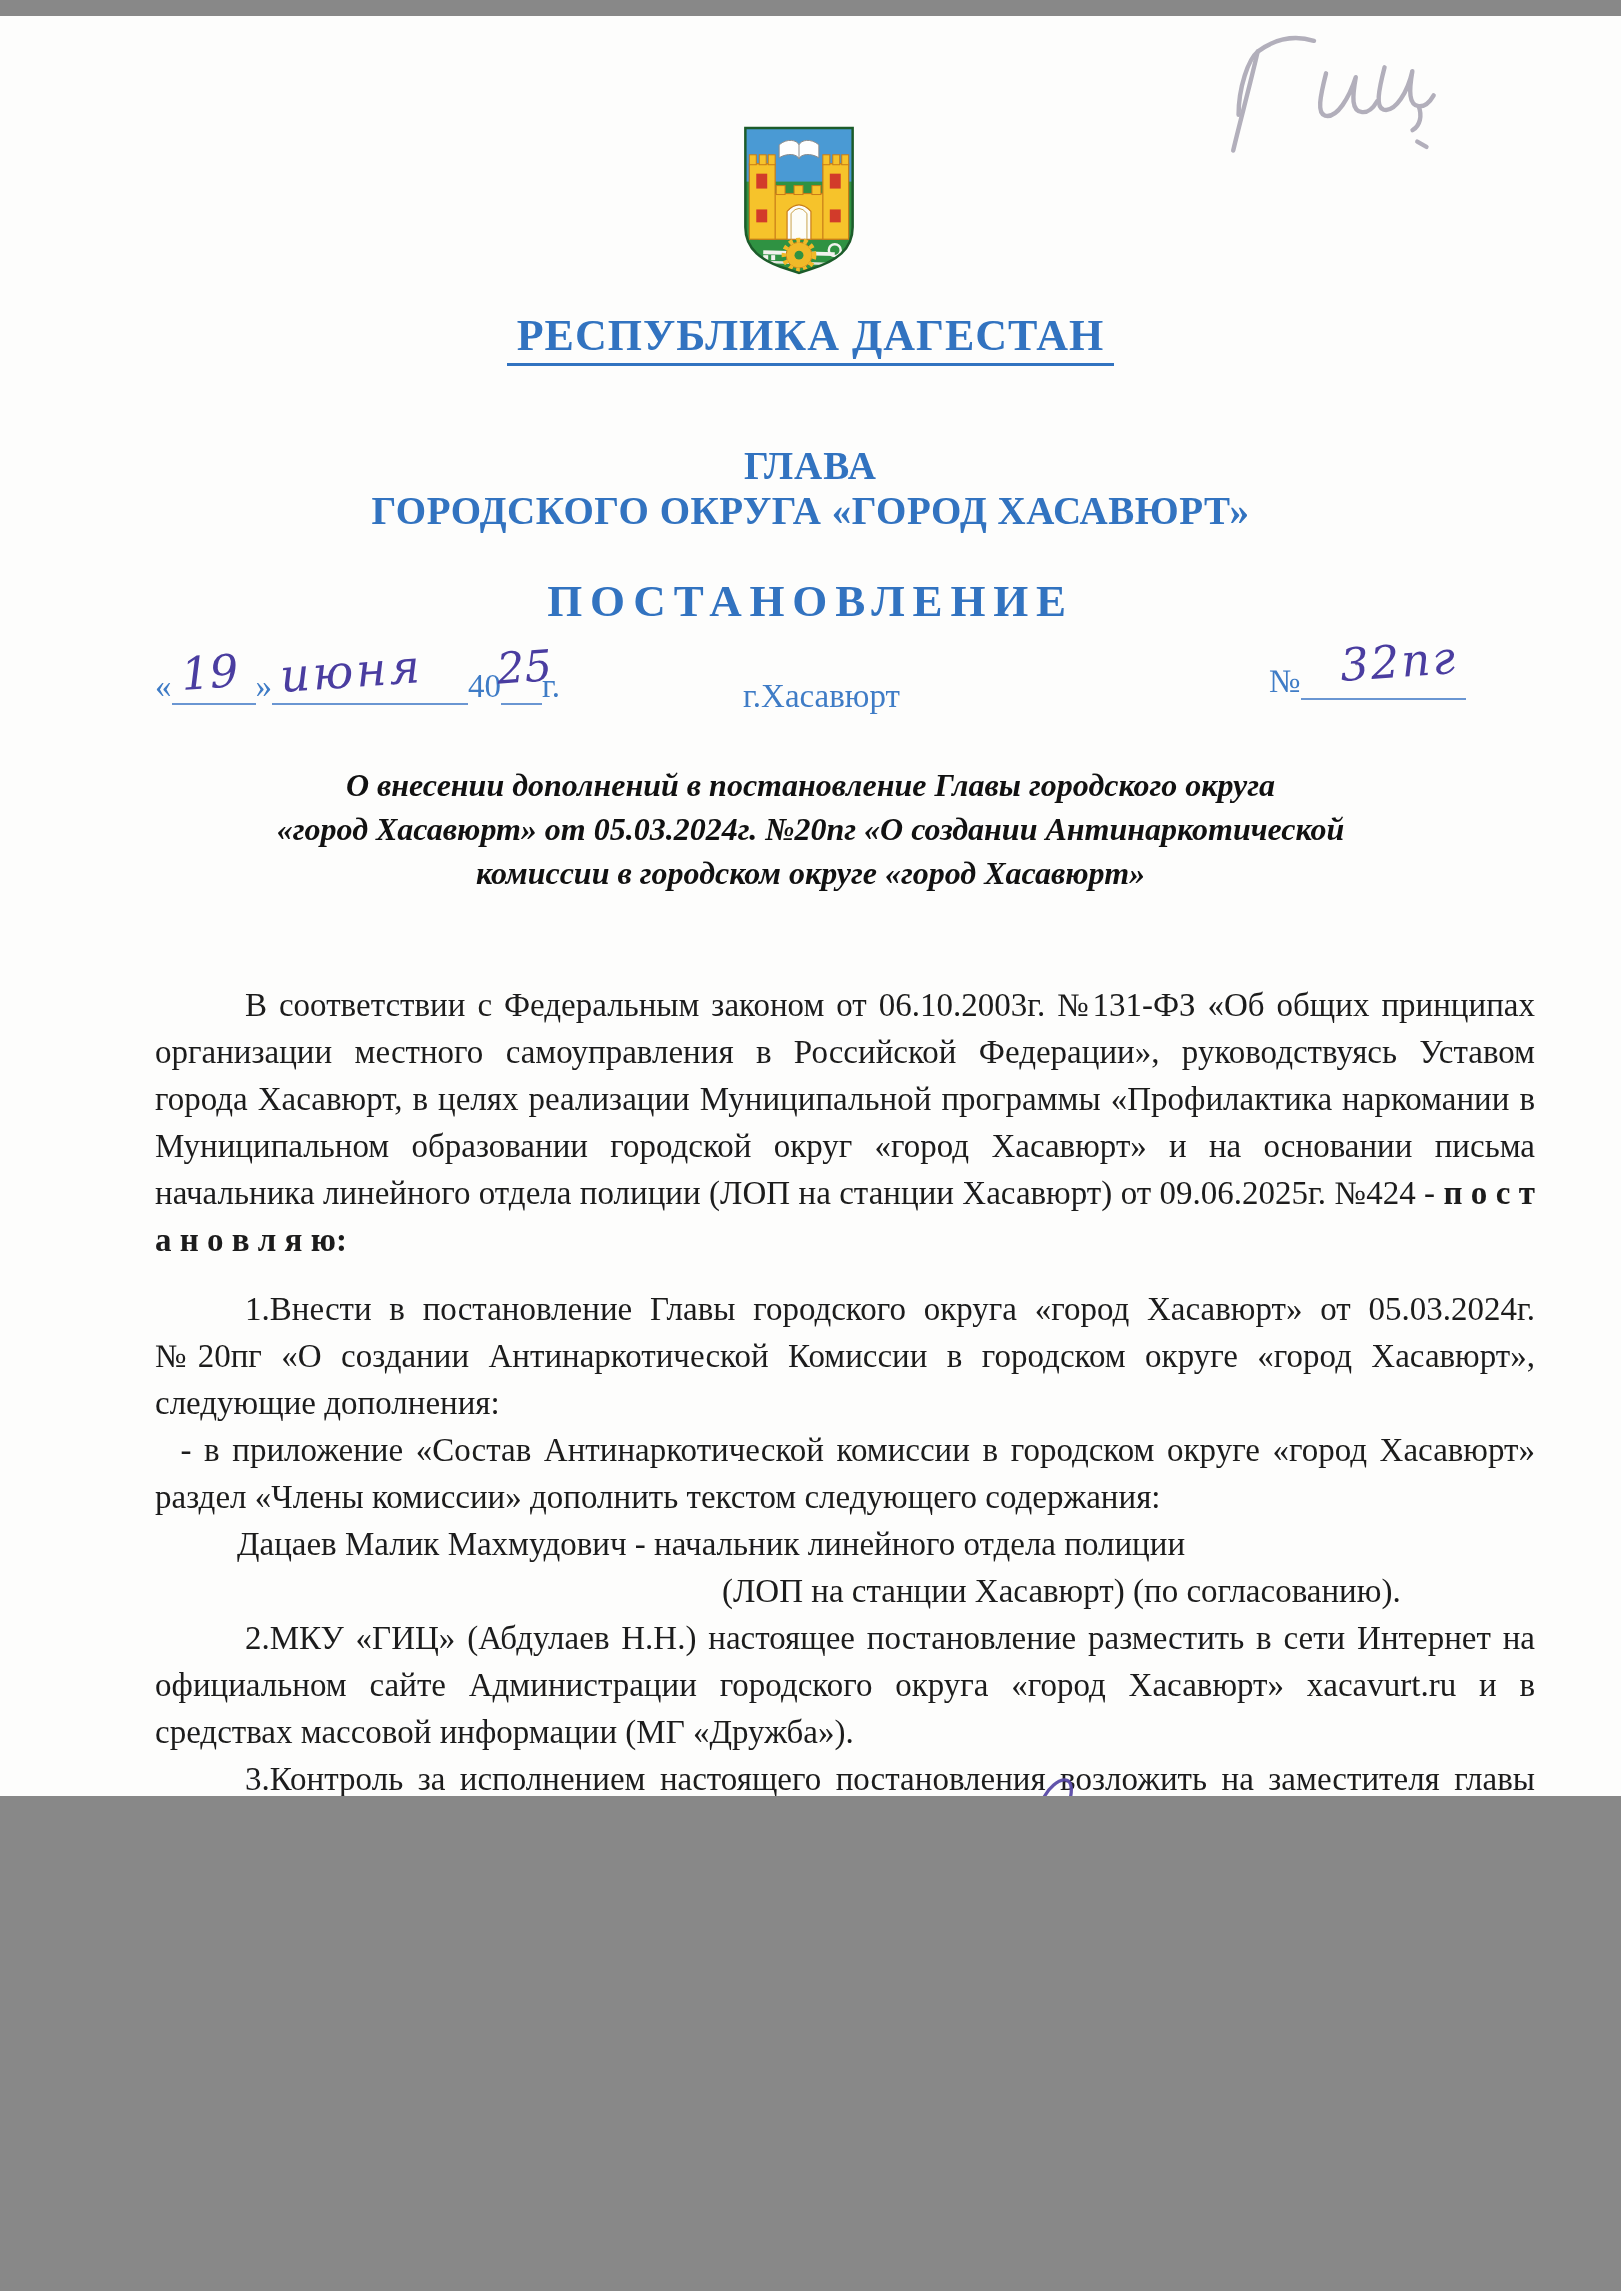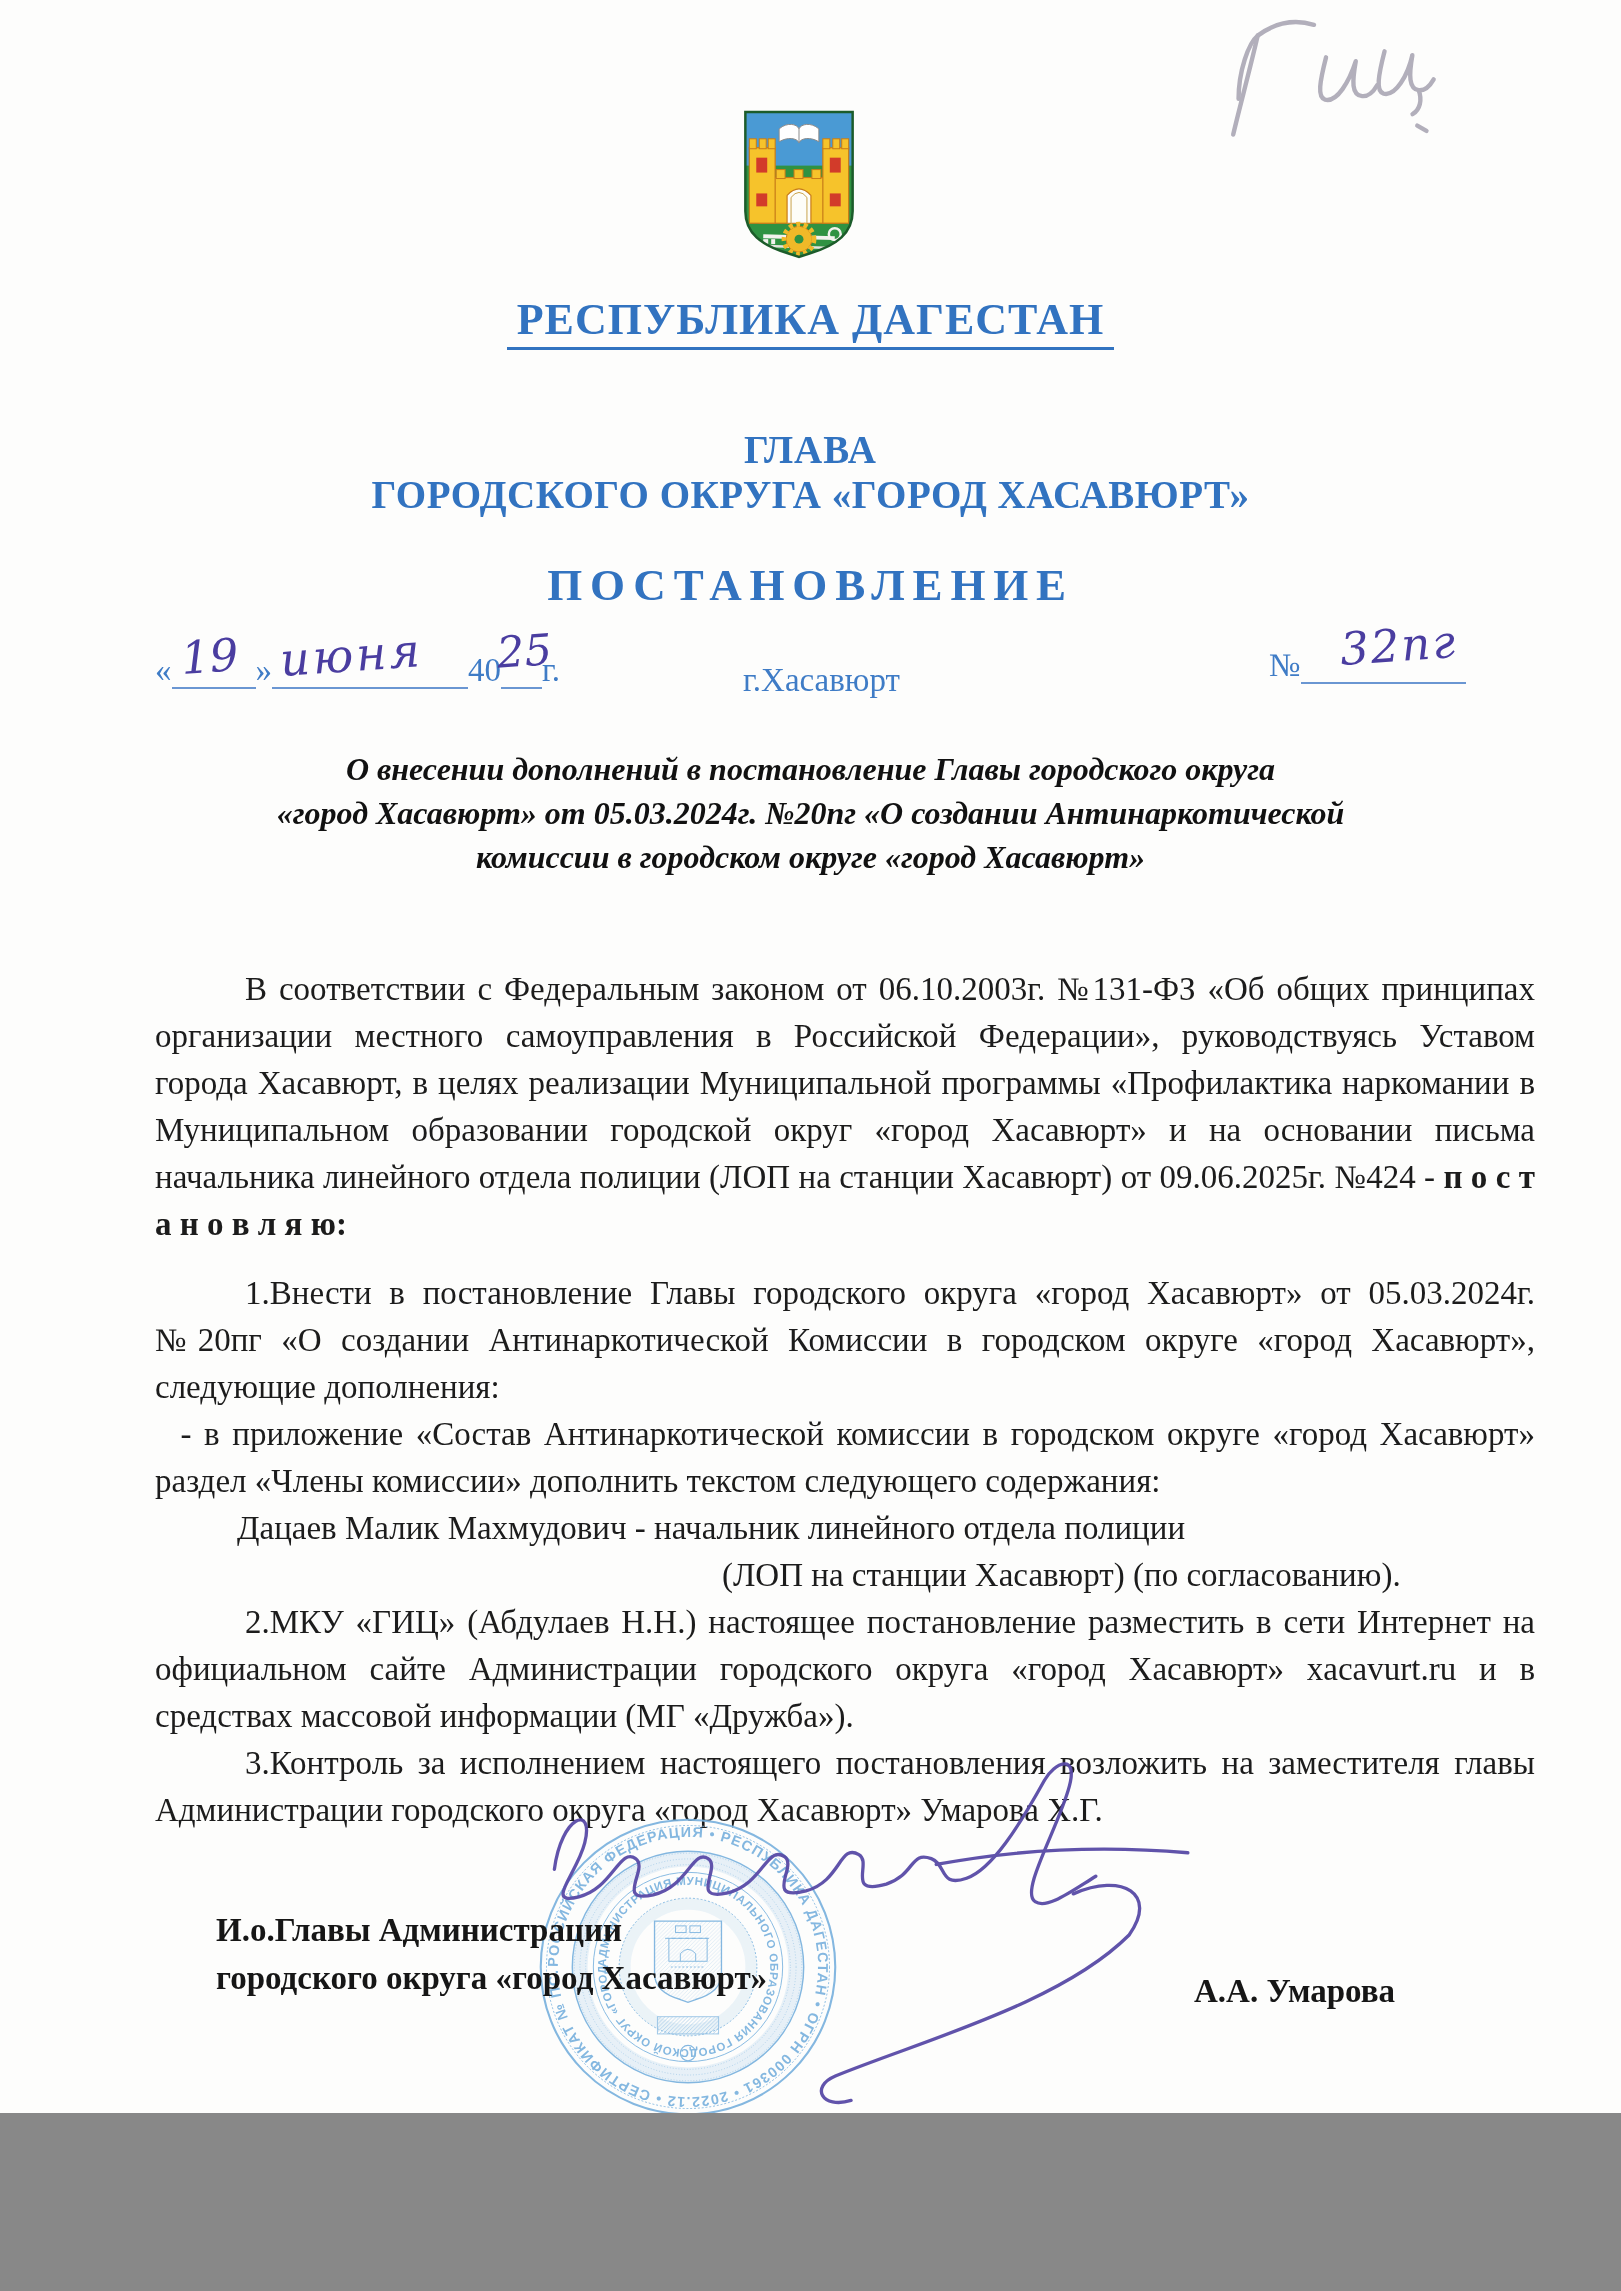--- a/index.html
+++ b/index.html
@@ -1,19 +1,19 @@
 <!DOCTYPE html>
 <html lang="ru"><head>
 <meta charset="utf-8">
 <style>
   html,body{margin:0;padding:0;background:#888;}
   .page{
     position:relative;
-    width:1621px;height:2113px;
-    margin:0 auto;
+    width:1621px;height:1780px;
+    margin:16px auto;
     background:#fdfdfc;
     font-family:"Liberation Serif", serif;
     color:#1c1c1c;
     overflow:hidden;
   }
   
   .pencil-note{position:absolute;left:1210px;top:5.9px;width:245px;height:147px;transform:rotate(-4deg);}
   
   .arms{position:absolute;left:741px;top:108px;width:116px;height:151px;}
   

